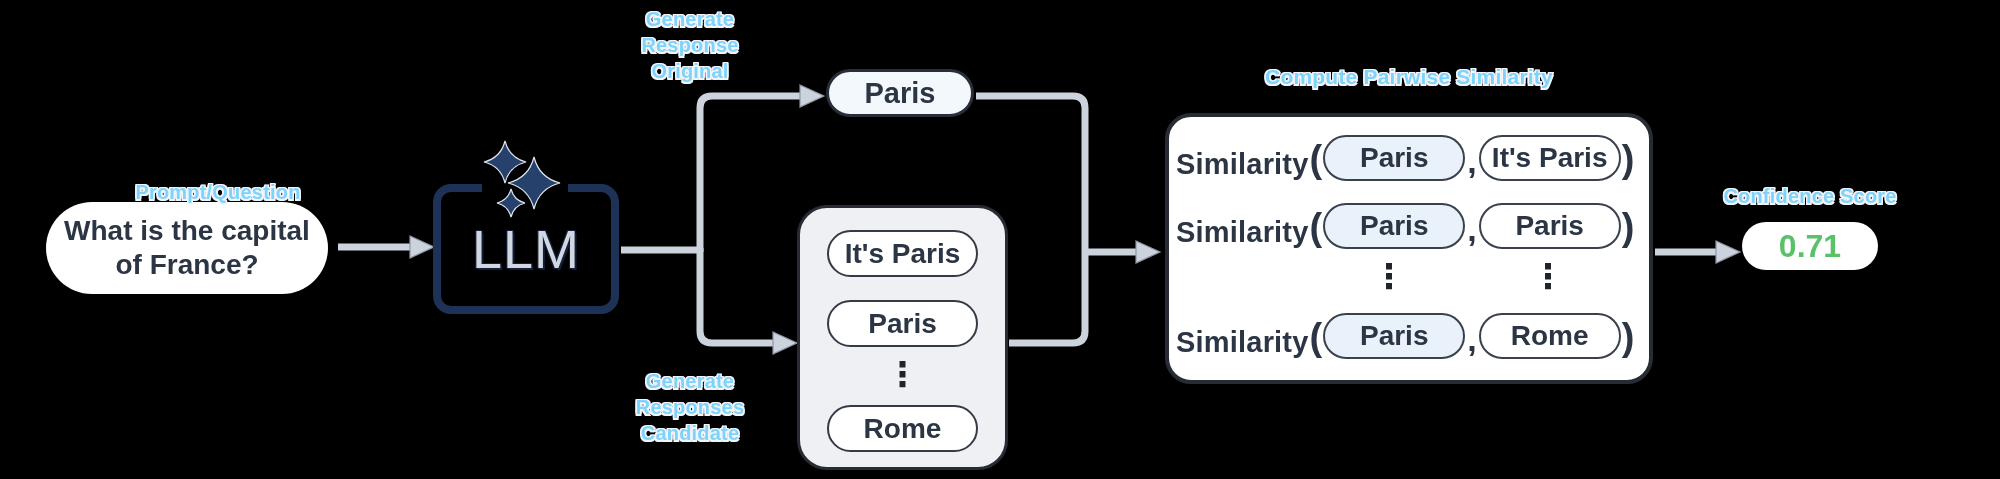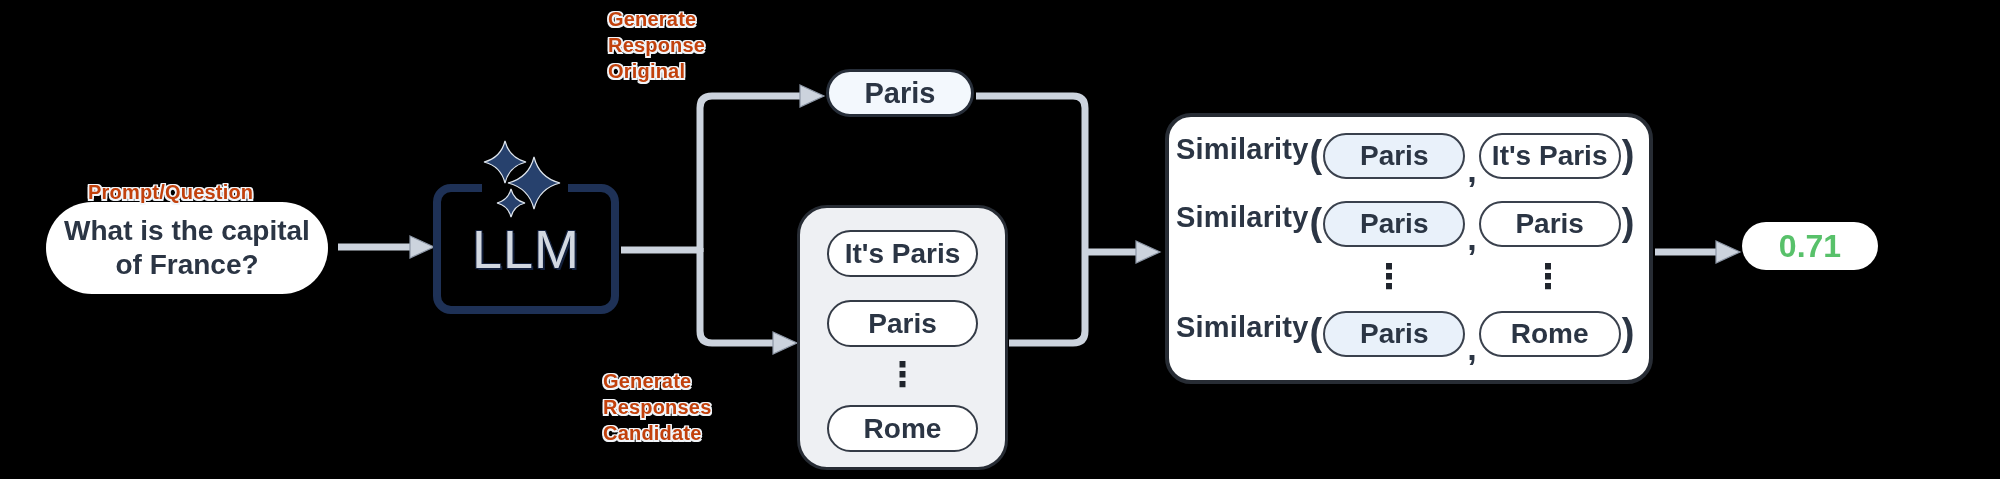--- a/index.html
+++ b/index.html
@@ -7,21 +7,21 @@
     position:relative;width:2000px;height:479px;background:#000;overflow:hidden;
     font-family:"Liberation Sans","DejaVu Sans",sans-serif;
   }
   svg.layer{position:absolute;left:0;top:0;z-index:1;}
   .conn{stroke:#ccd3dd;stroke-width:7;fill:none;}
   .arrowhead{fill:#ccd3dd;stroke:#8d97a6;stroke-width:1.2;}
   .sparkle{fill:#27416d;stroke:#dfe6ee;stroke-width:1.2;}
 
   .flow-label{
     position:absolute;z-index:3;font-weight:700;font-size:20px;line-height:26px;
-    color:#c2410c;text-align:left;letter-spacing:.2px;
+    color:#7dd3fc;text-align:center;letter-spacing:.2px;
     text-shadow:-1.5px -1.5px 0 #f2f5f9,1.5px -1.5px 0 #f2f5f9,-1.5px 1.5px 0 #f2f5f9,
                  1.5px 1.5px 0 #f2f5f9,-1.5px 0 0 #f2f5f9,1.5px 0 0 #f2f5f9,
                  0 -1.5px 0 #f2f5f9,0 1.5px 0 #f2f5f9;
   }
   .bubble{
     position:absolute;z-index:2;background:#fff;display:flex;align-items:center;
     justify-content:center;text-align:center;font-weight:700;color:#2b3544;
     box-sizing:border-box;
   }
   #prompt-bubble{left:46px;top:202px;width:282px;height:92px;border-radius:46px;
@@ -62,21 +62,21 @@
     color:#1f242c;z-index:3;
   }
   #cand-dots{left:0;right:0;top:148px;}
 
   #sim-title{left:1165px;top:64px;width:488px;font-size:21px;}
   #sim-box{
     position:absolute;z-index:2;left:1165px;top:113px;width:488px;height:271px;
     box-sizing:border-box;background:#fff;border:4px solid #272c34;border-radius:26px;
   }
   .sim-row{
-    position:absolute;z-index:3;left:1176px;height:48px;display:flex;align-items:flex-start;
+    position:absolute;z-index:3;left:1176px;height:48px;display:flex;align-items:flex-end;
     font-weight:700;color:#2b3544;
   }
   #sim-row-0{top:133px;} #sim-row-1{top:201px;} #sim-row-2{top:311px;}
   .sim-func{font-size:29px;font-weight:700;letter-spacing:.2px;}
   .paren{font-size:38px;font-weight:800;margin:0 1px;}
   .sim-comma{font-size:34px;font-weight:800;margin:18px 2px 0 2px;}
   .sim-pill{
     width:142px;height:46px;border-radius:23px;border:2px solid #3a414d;box-sizing:border-box;
     display:flex;align-items:center;justify-content:center;font-size:28px;flex:none;
   }
@@ -143,20 +143,21 @@
     <span>Paris</span>
   </div>
 
   <div id="candidate-box">
     <div class="cand-pill" id="cand-pill-0">It's Paris</div>
     <div class="cand-pill" id="cand-pill-1">Paris</div>
     <div class="vdots" id="cand-dots">⋮</div>
     <div class="cand-pill" id="cand-pill-2">Rome</div>
   </div>
 
+  <div class="flow-label" id="sim-title">Compute Pairwise Similarity</div>
   <div id="sim-box"></div>
 
   <div class="sim-row" id="sim-row-0">
     <span class="sim-func">Similarity</span>
       <span class="paren">(</span>
     <span class="sim-pill blue">Paris</span>
     <span class="sim-comma">,</span>
     <span class="sim-pill white">It's Paris</span>
     <span class="paren">)</span>
   </div>
@@ -172,17 +173,18 @@
   <div class="vdots" id="sim-dots-b">⋮</div>
   <div class="sim-row" id="sim-row-2">
     <span class="sim-func">Similarity</span>
       <span class="paren">(</span>
     <span class="sim-pill blue">Paris</span>
     <span class="sim-comma">,</span>
     <span class="sim-pill white">Rome</span>
     <span class="paren">)</span>
   </div>
 
+  <div class="flow-label" id="conf-label">Confidence Score</div>
   <div class="bubble" id="conf-bubble">
     <span id="conf-value">0.71</span>
   </div>
 
 </div>
 
 </body></html>

